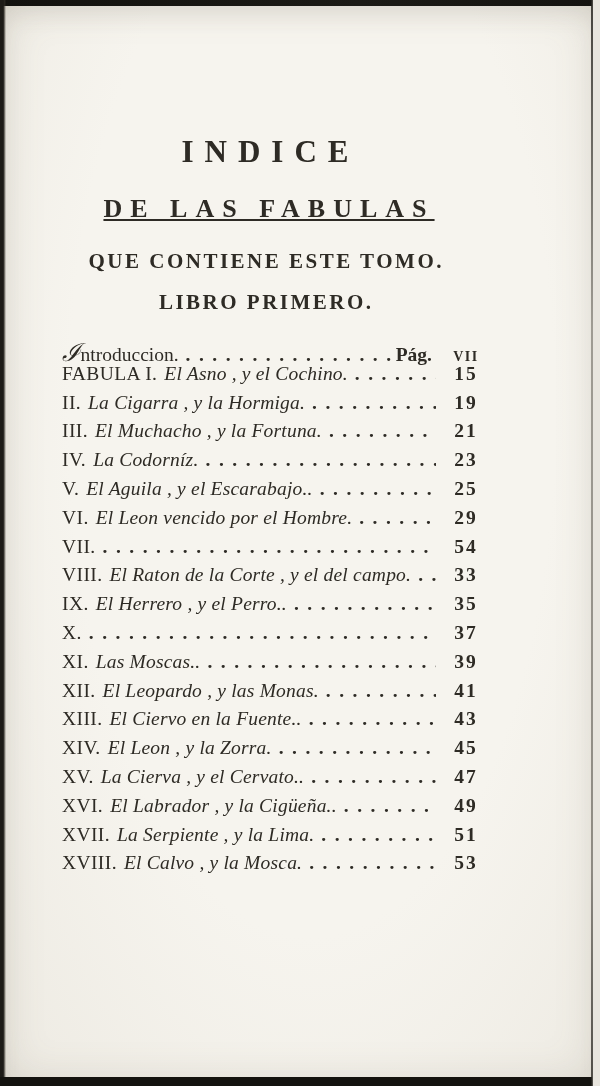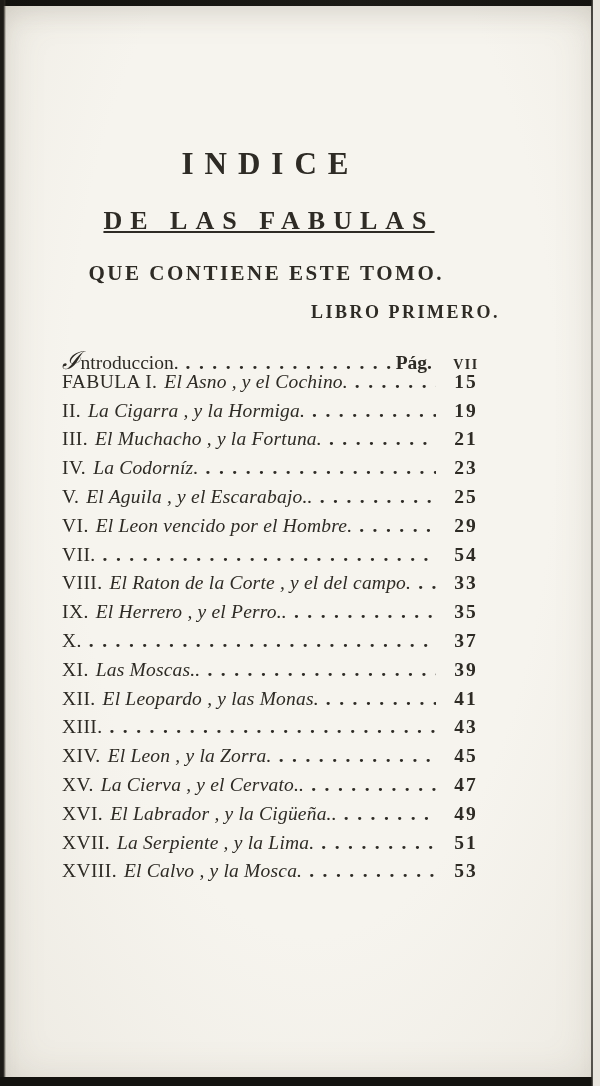--- a/index.html
+++ b/index.html
@@ -19,29 +19,29 @@
                  background: linear-gradient(to right, #1d1b17 55%, rgba(60,56,48,.55) 80%, rgba(60,56,48,0)); }
   .edge-bottom { position: absolute; left: 0; bottom: 0; width: 100%; height: 9px;
                  background: #14130f; }
   .edge-right-strip { position: absolute; right: 0; top: 0; width: 8px; height: 100%;
                  background: #e8e5de; }
   .edge-right-line  { position: absolute; right: 7px; top: 0; width: 2px; height: 100%;
                  background: linear-gradient(to bottom, rgba(40,38,33,.85), rgba(70,66,58,.45) 30%, rgba(70,66,58,.55) 80%, rgba(40,38,33,.8)); }
   .vignette { position: absolute; inset: 0; pointer-events: none;
                  box-shadow: inset 0 0 46px rgba(110,100,80,.20), inset 0 14px 22px rgba(110,100,80,.10); }
 
-  .content { position: absolute; left: 30px; top: 16px; width: 470px; }
+  .content { position: absolute; left: 30px; top: 4px; width: 470px; }
 
   .h-title    { margin: 130px 0 0 0; text-align: center; font-size: 31px; font-weight: 700;
                 letter-spacing: 11px; text-indent: 11px; }
   .h-subtitle { margin: 24px 0 0 0; text-align: center; font-size: 26px; font-weight: 700;
                 letter-spacing: 8px; text-indent: 8px; text-decoration: underline; }
   .h-line3    { margin: 25px 0 0 0; text-align: center; font-size: 21px; font-weight: 700;
                 letter-spacing: 2.5px; text-indent: 2.5px; }
-  .h-line4    { margin: 16px 0 0 0; text-align: right; font-size: 18px; font-weight: 700;
+  .h-line4    { margin: 16px 0 0 0; text-align: center; font-size: 21px; font-weight: 700;
                 letter-spacing: 2.5px; text-indent: 2.5px; }
 
   .toc { margin: 19px 0 0 32px; width: 430px; font-size: 19.5px; }
   .row { display: flex; align-items: baseline; height: 28.8px; white-space: nowrap; }
   .num { font-weight: 400; flex: 0 0 auto; letter-spacing: .4px; }
   .title { font-style: italic; flex: 0 0 auto; margin-left: 7px; letter-spacing: .2px; }
   .leader { flex: 1 1 auto; min-width: 0; overflow: hidden; margin: 0 4px 0 7px;
             letter-spacing: 8.5px; font-weight: 700; }
   .pagenum { flex: 0 0 auto; width: 52px; text-align: center; font-weight: 700; letter-spacing: 2px; }
   .pag-label { flex: 0 0 auto; font-weight: 700; margin-right: 8px; }
@@ -134,20 +134,21 @@
             <span class="pagenum">39</span>
           </div>
           <div class="row">
             <span class="num">XII.</span>
             <span class="title">El Leopardo , y las Monas.</span>
             <span class="leader">..........................................</span>
             <span class="pagenum">41</span>
           </div>
           <div class="row">
             <span class="num">XIII.</span>
+            <span class="title">El Ciervo en la Fuente..</span>
             <span class="leader">..........................................</span>
             <span class="pagenum">43</span>
           </div>
           <div class="row">
             <span class="num">XIV.</span>
             <span class="title">El Leon , y la Zorra.</span>
             <span class="leader">..........................................</span>
             <span class="pagenum">45</span>
           </div>
           <div class="row">

